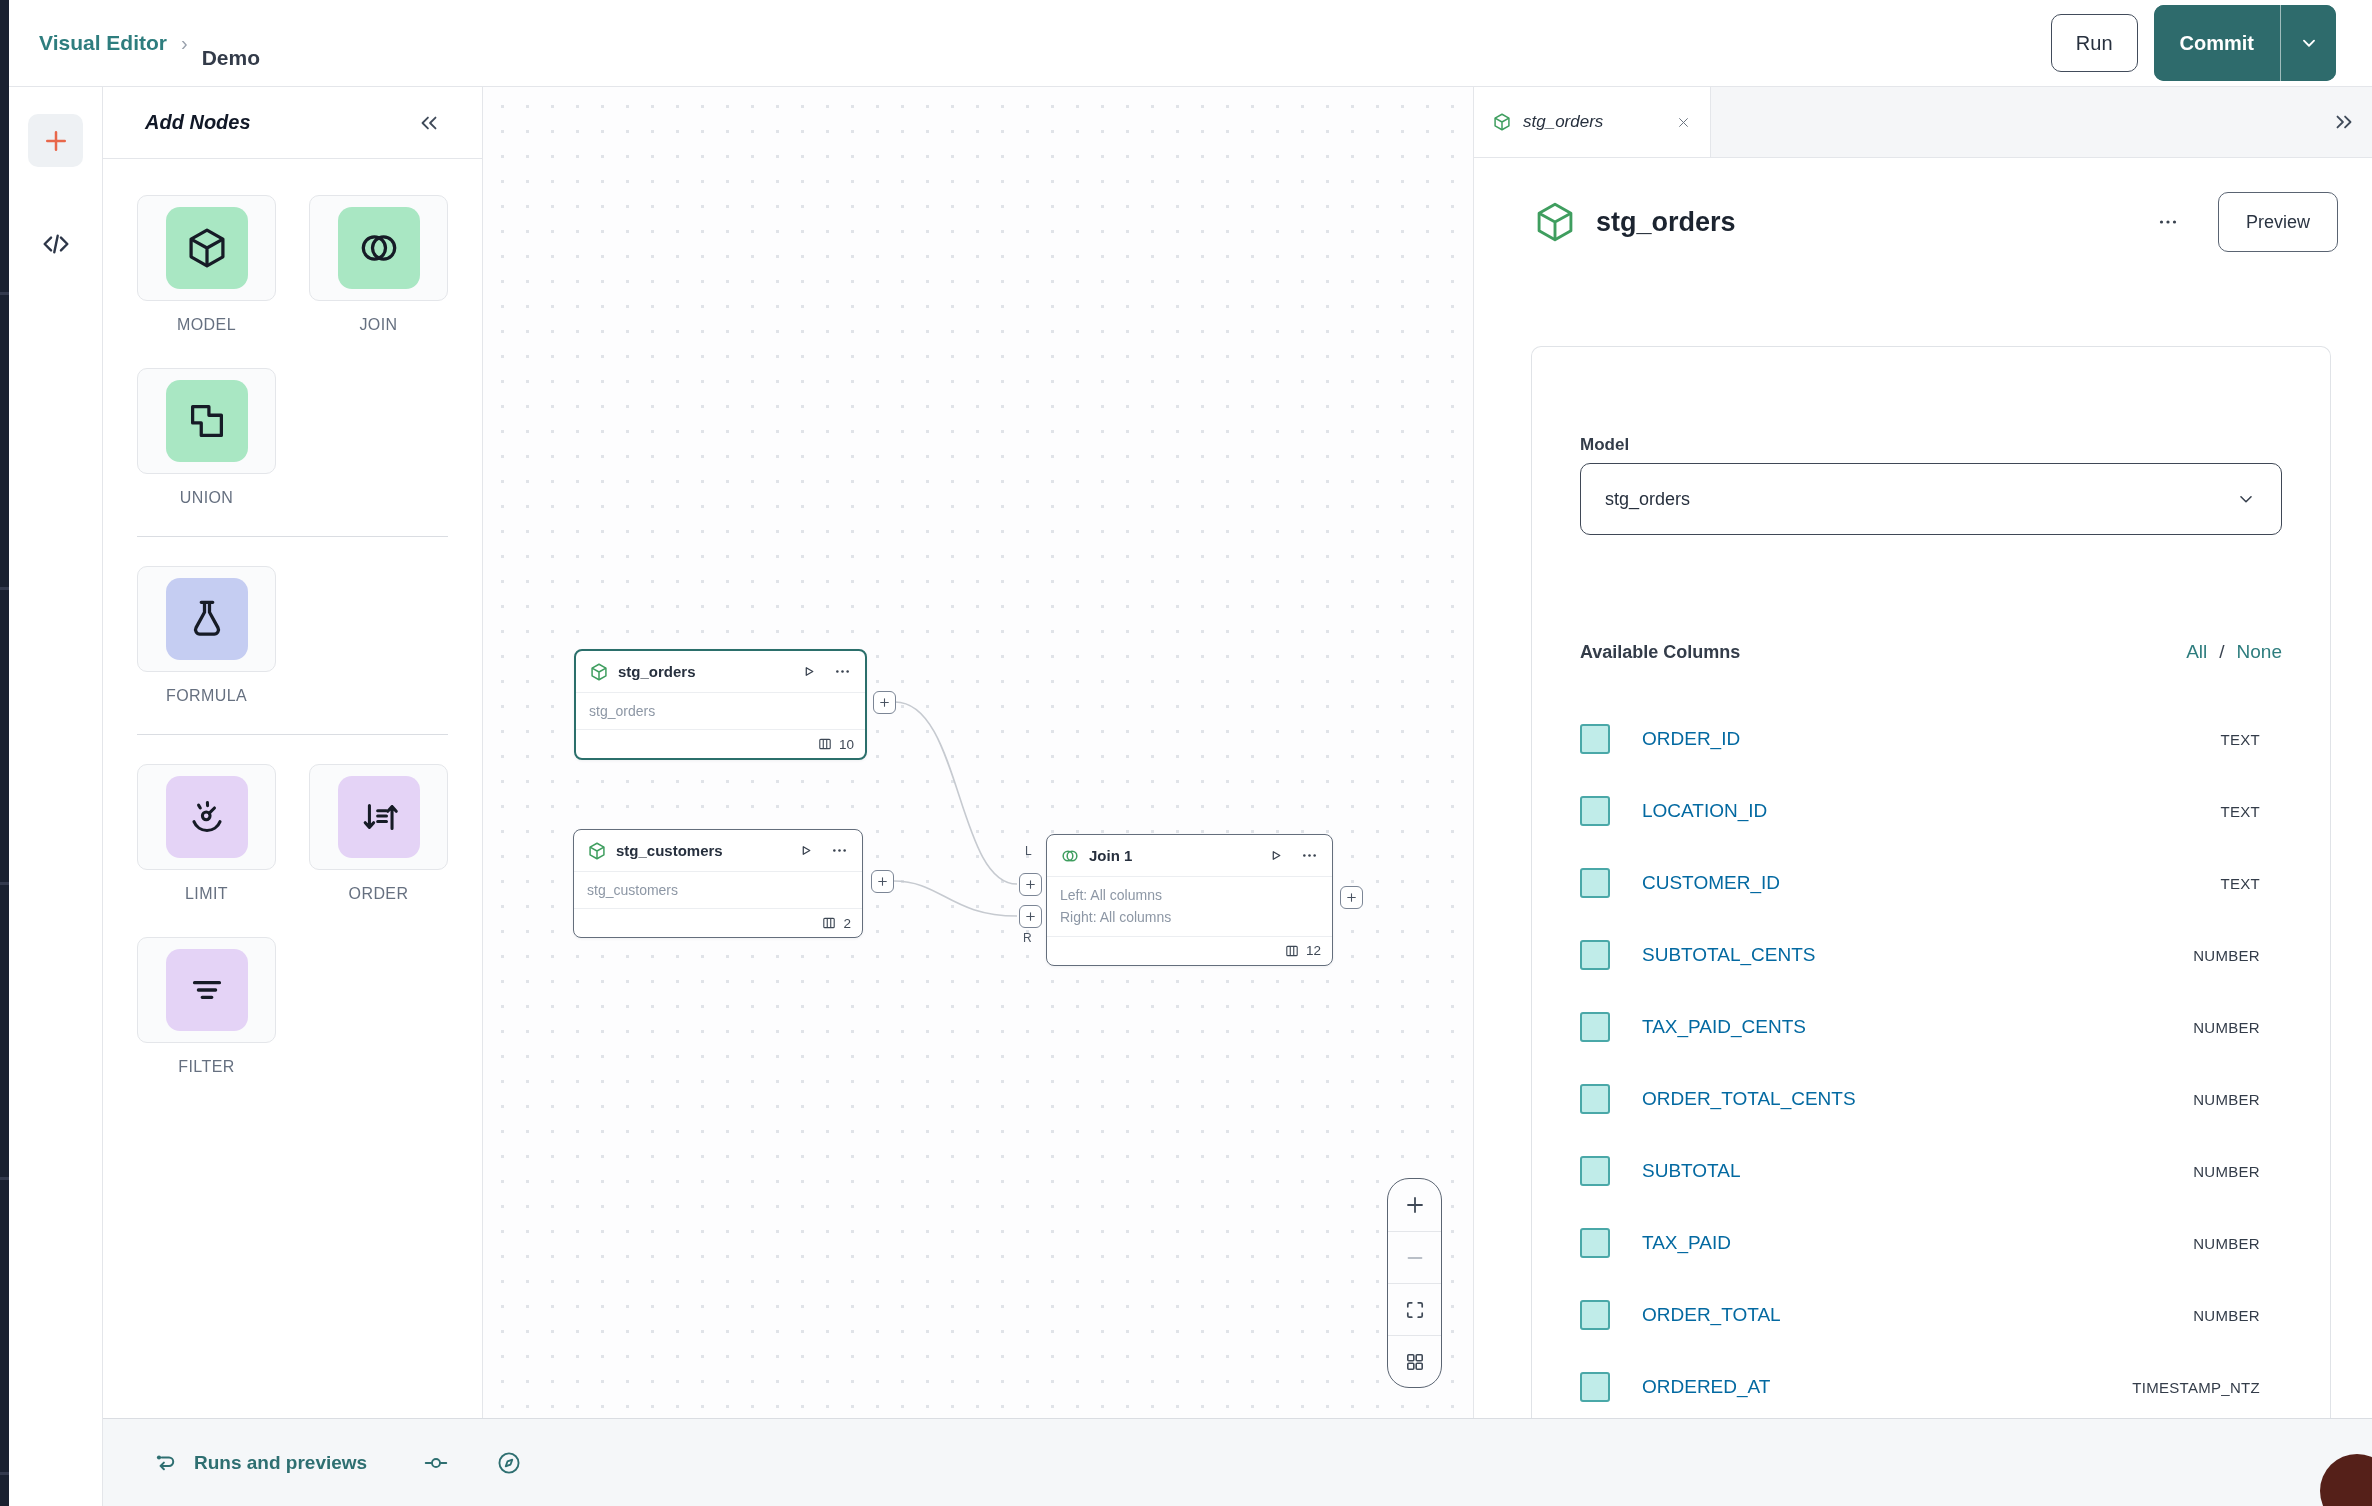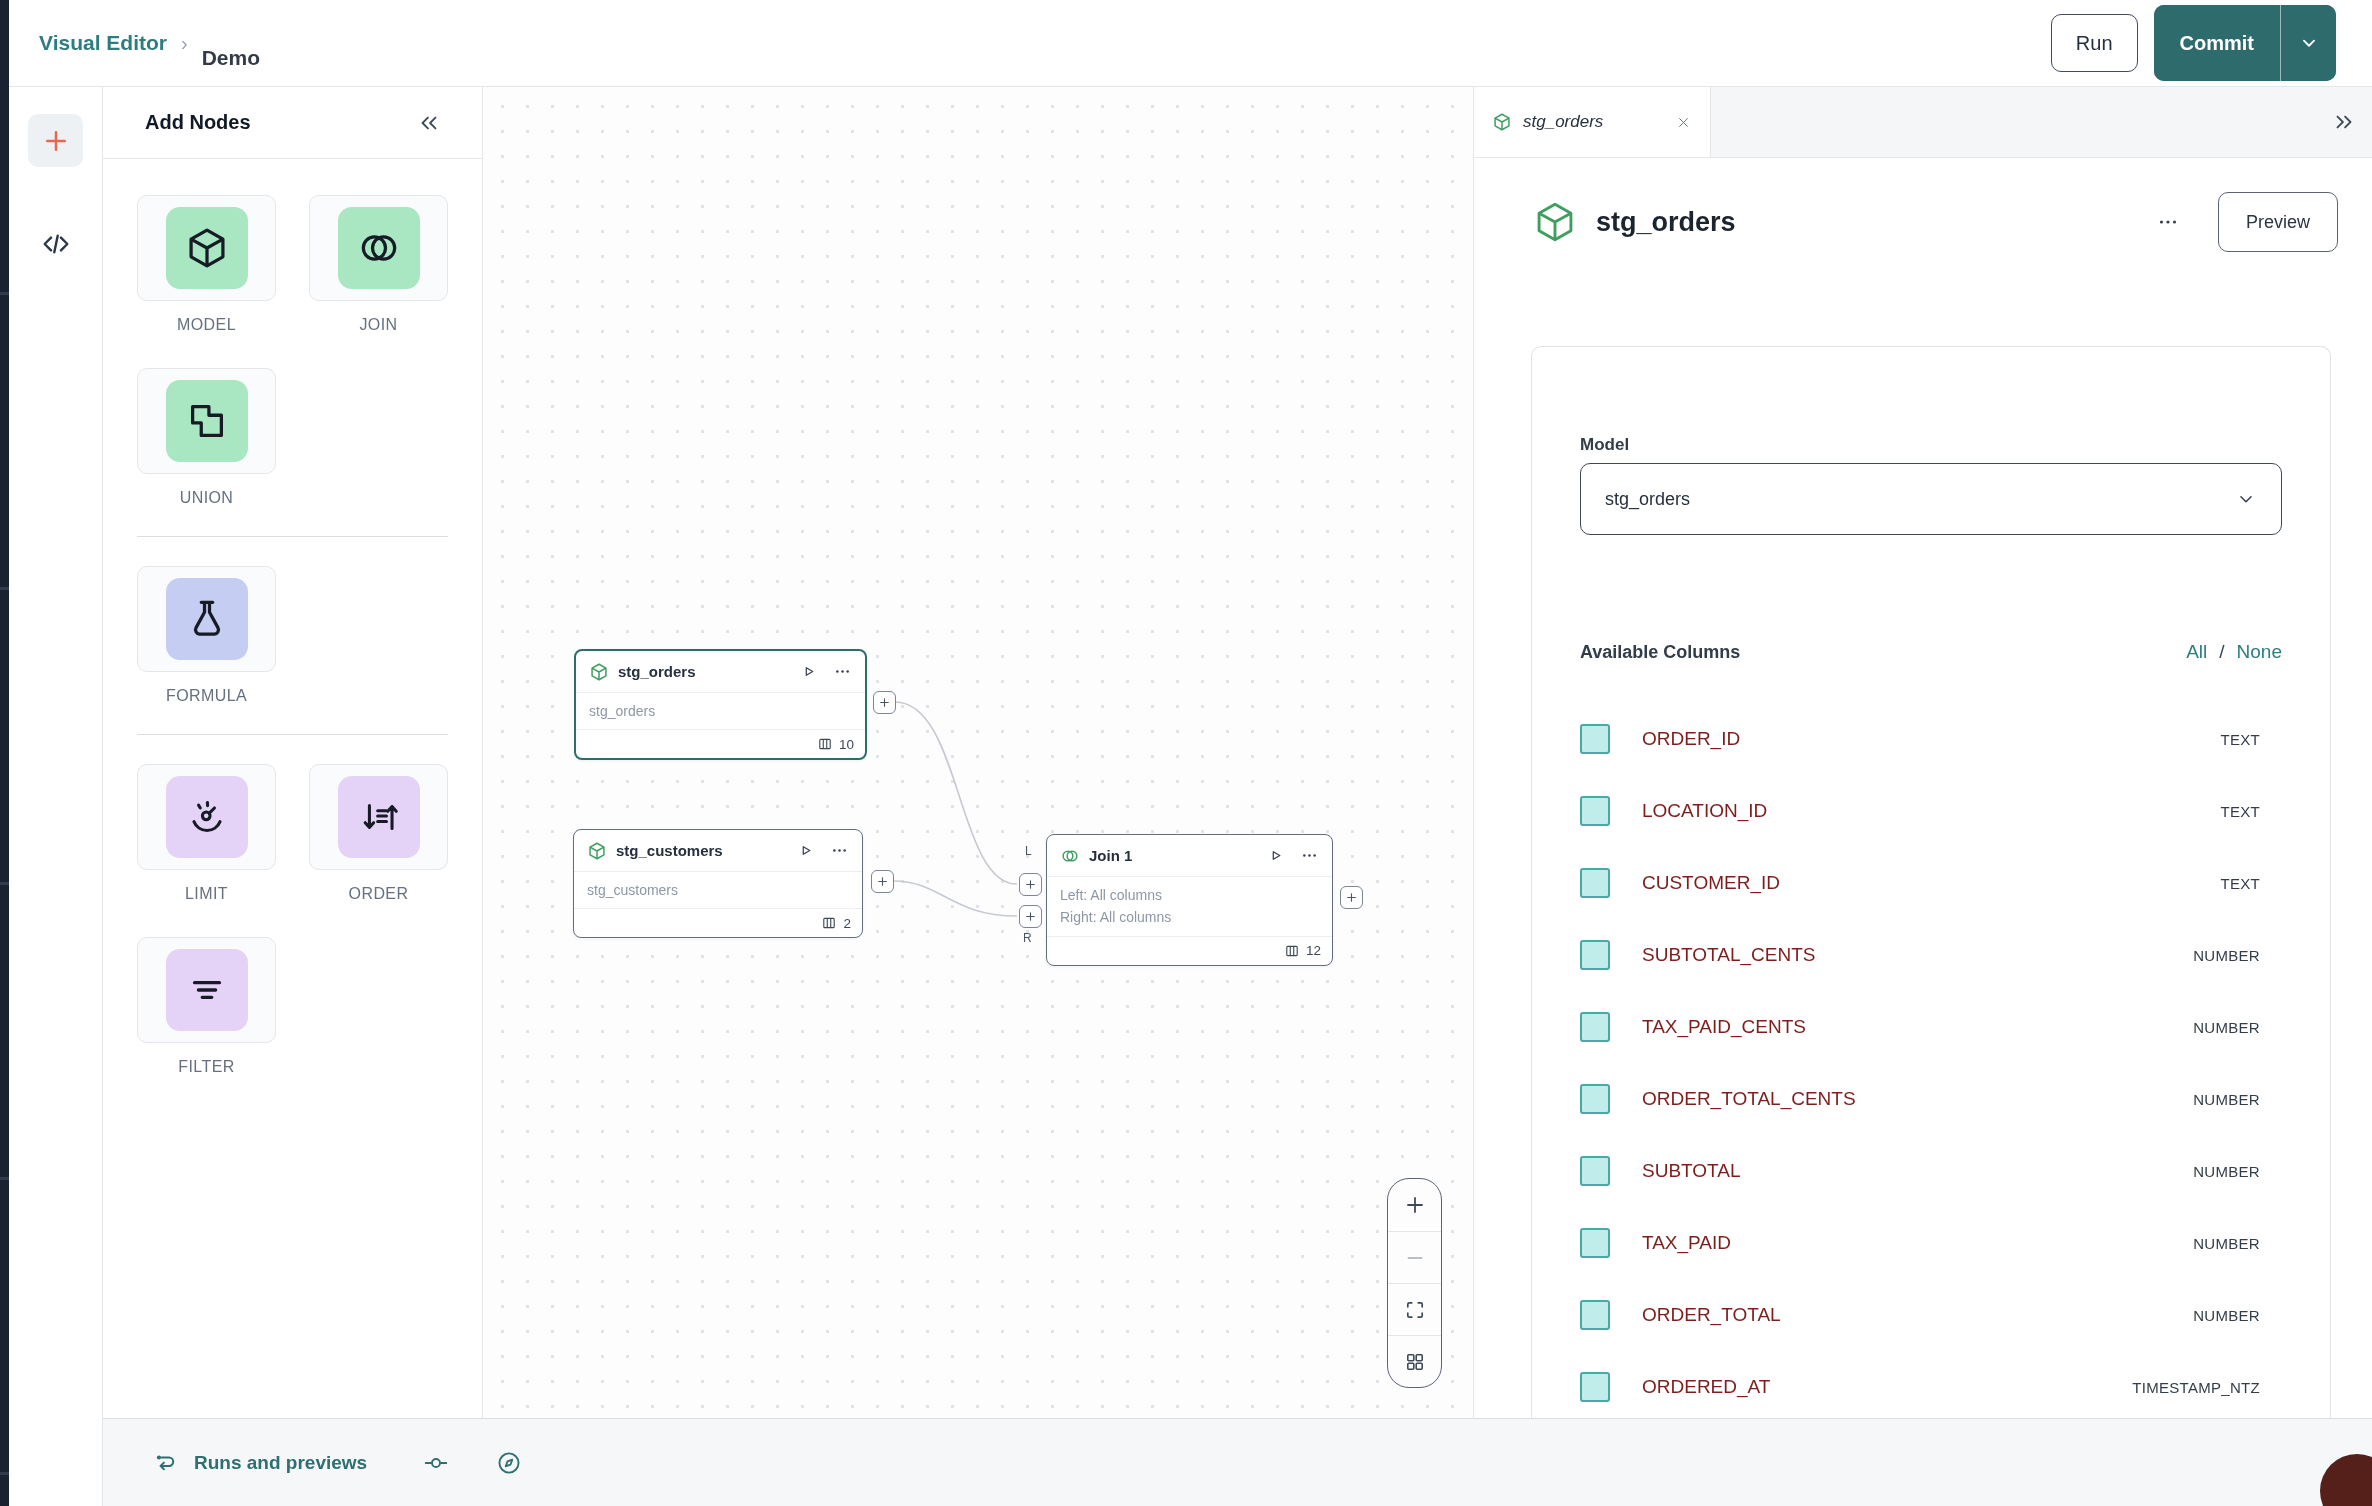--- a/index.html
+++ b/index.html
@@ -29,21 +29,21 @@
   .rail { position:absolute; left:9px; top:87px; width:94px; bottom:0; background:#fff;
     border-right:1px solid #e4e6ea; display:flex; flex-direction:column; align-items:center; z-index:20; }
   .rail-add { margin-top:27px; width:55px; height:53px; background:#eef1f4; border:none; border-radius:10px;
     color:#e8674a; display:flex; align-items:center; justify-content:center; }
   .rail-code { margin-top:60px; color:#2d3648; }
 
   
   .palette { position:absolute; left:103px; top:87px; width:380px; bottom:88px; background:#fff;
     border-right:1px solid #e4e6ea; overflow:hidden; }
   .palette-head { height:72px; display:flex; align-items:center; padding:0 40px 0 42px;
-    border-bottom:1px solid #e4e6ea; }
+    border-bottom:1px solid #e4e6ea;font-style:italic; }
   .palette-title { font-size:20px; font-weight:700; color:#111827; }
   .palette-collapse { margin-left:auto; color:#3f4a59; cursor:pointer; }
   .palette-body { padding-top:36px; }
   .node-grid { display:grid; grid-template-columns:139px 139px; column-gap:33px; row-gap:34px; justify-content:center; }
   .pal-item { display:flex; flex-direction:column; align-items:center; }
   .pal-card { width:139px; height:106px; background:#fafbfc; border:1px solid #e4e6ea; border-radius:10px;
     display:flex; align-items:center; justify-content:center; cursor:grab; }
   .chip { width:82px; height:82px; border-radius:14px; display:flex; align-items:center; justify-content:center; color:#161b26; }
   .chip-green { background:#a9e7c3; }
   .chip-blue  { background:#c5cdf2; }
@@ -103,21 +103,21 @@
   .select-value { font-size:18px; color:#27303e; flex:1; }
   .select-chevron { color:#39424f; }
   .cols-head { margin-top:106px; display:flex; align-items:center; }
   .cols-title { font-size:18px; font-weight:700; color:#333c49; flex:1; }
   .cols-links { display:flex; align-items:baseline; gap:12px; font-size:19px; }
   .link-teal { color:#2e7d7e; cursor:pointer; }
   .link-sep { color:#3a4350; }
   .cols-list { margin-top:40px; }
   .col-row { height:72px; display:flex; align-items:center; }
   .checkbox { width:30px; height:30px; background:#c0ece9; border:2.5px solid #4aa8a8; border-radius:3px; cursor:pointer; }
-  .col-name { margin-left:32px; font-size:19px; color:#7f1d1d; flex:1; }
+  .col-name { margin-left:32px; font-size:19px; color:#0369a1; flex:1; }
   .col-type { font-size:15px; color:#333c49; margin-right:22px; letter-spacing:.3px; }
 
   
   .bottombar { position:absolute; left:103px; right:0; bottom:0; height:88px; background:#f5f7f9;
     border-top:1px solid #dadde2; display:flex; align-items:center; padding-left:49px; z-index:10; }
   .runs-group { display:flex; align-items:center; gap:14px; color:#2e6f71; cursor:pointer; }
   .runs-label { font-size:19px; font-weight:600; }
   .bb-icon { color:#2e6f71; cursor:pointer; }
   .bb-commit { margin-left:56px; }
   .bb-compass { margin-left:46px; }

